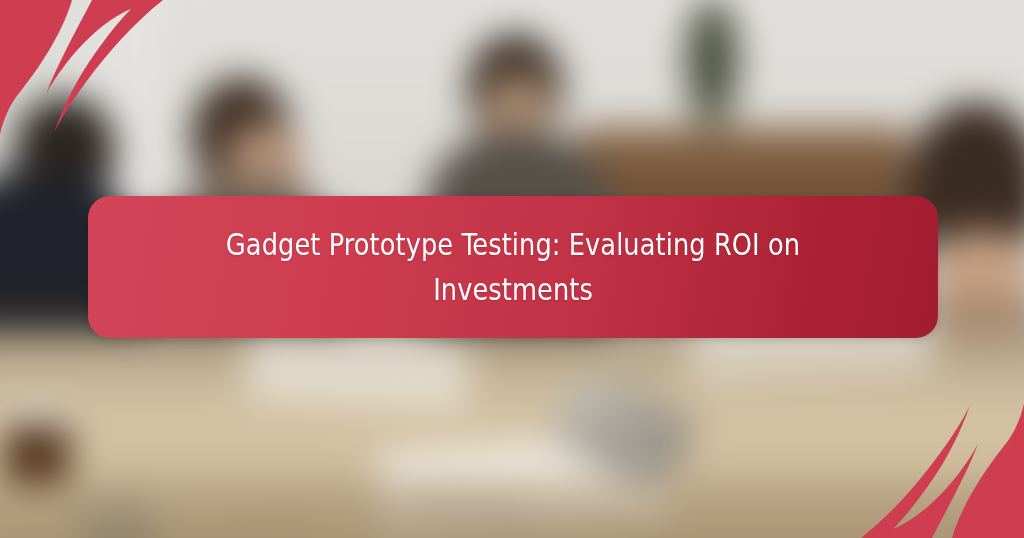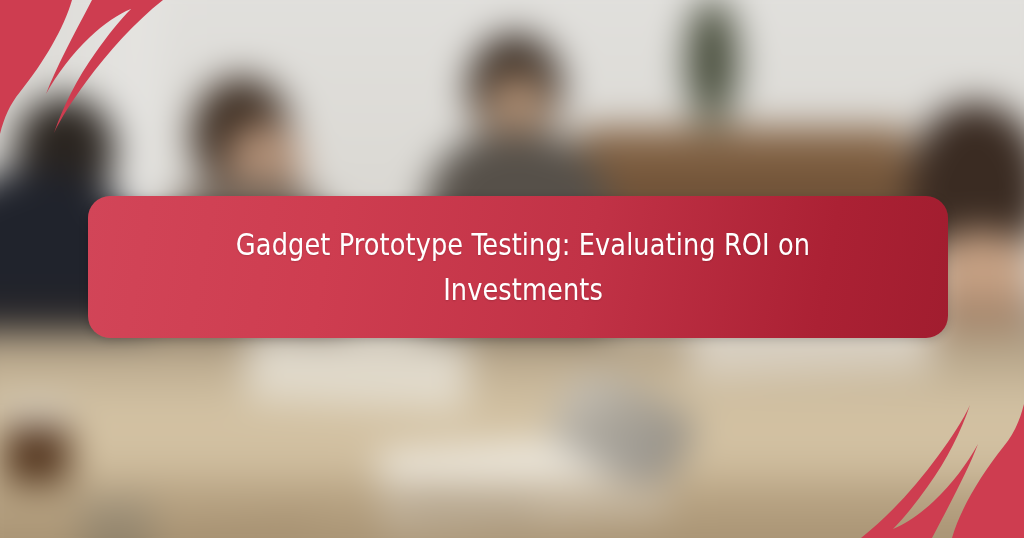--- a/index.html
+++ b/index.html
@@ -169,21 +169,20 @@
     left: 88px;
     top: 196px;
     width: 850px;
     height: 142px;
     border-radius: 22px;
     background: linear-gradient(100deg, #d24558 0%, #ce3d50 28%, #c13246 58%, #ab2134 85%, #a11d2f 100%);
     box-shadow: 0 2px 10px rgba(0,0,0,0.18);
     display: flex;
     align-items: center;
     justify-content: center;
-    padding-left: 10px;
   }
 
   .banner-title {
     margin: 0;
     padding: 0 70px;
     width: 100%;
     box-sizing: border-box;
     text-align: center;
     color: #ffffff;
     font-family: "DejaVu Sans Condensed", "Liberation Sans Narrow", "Liberation Sans", sans-serif;

